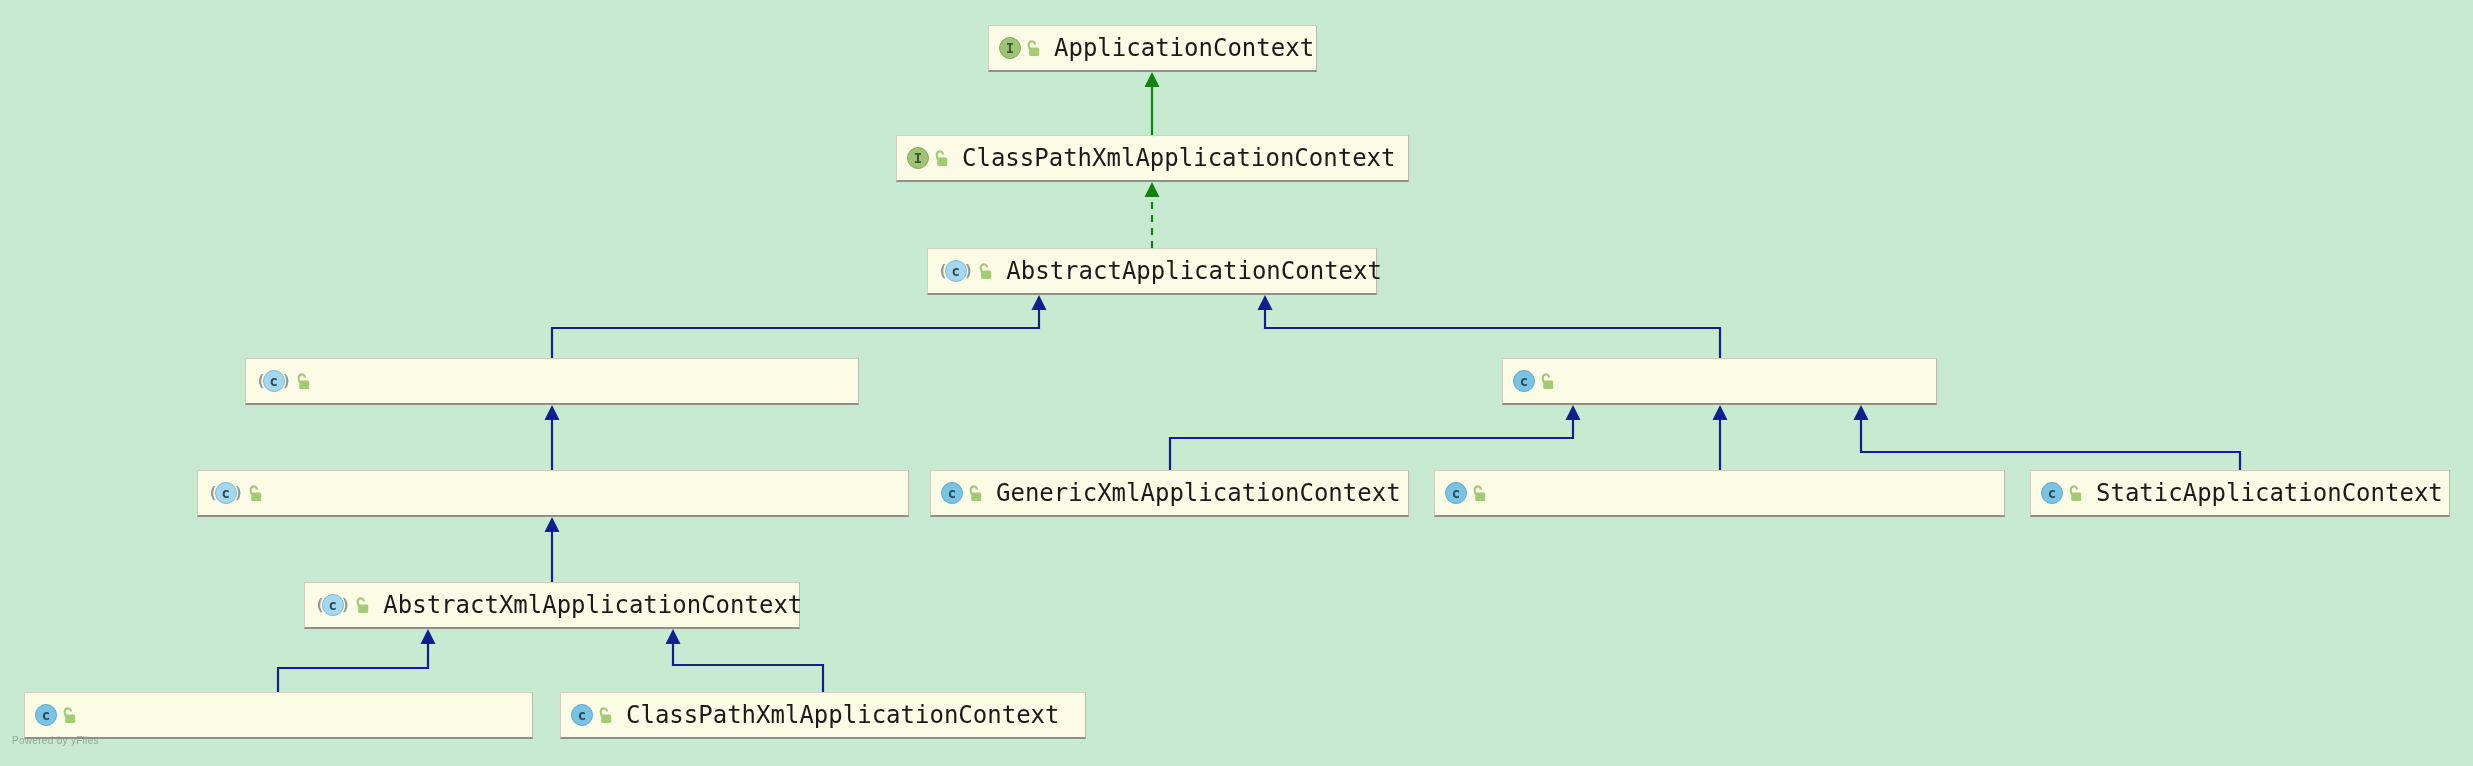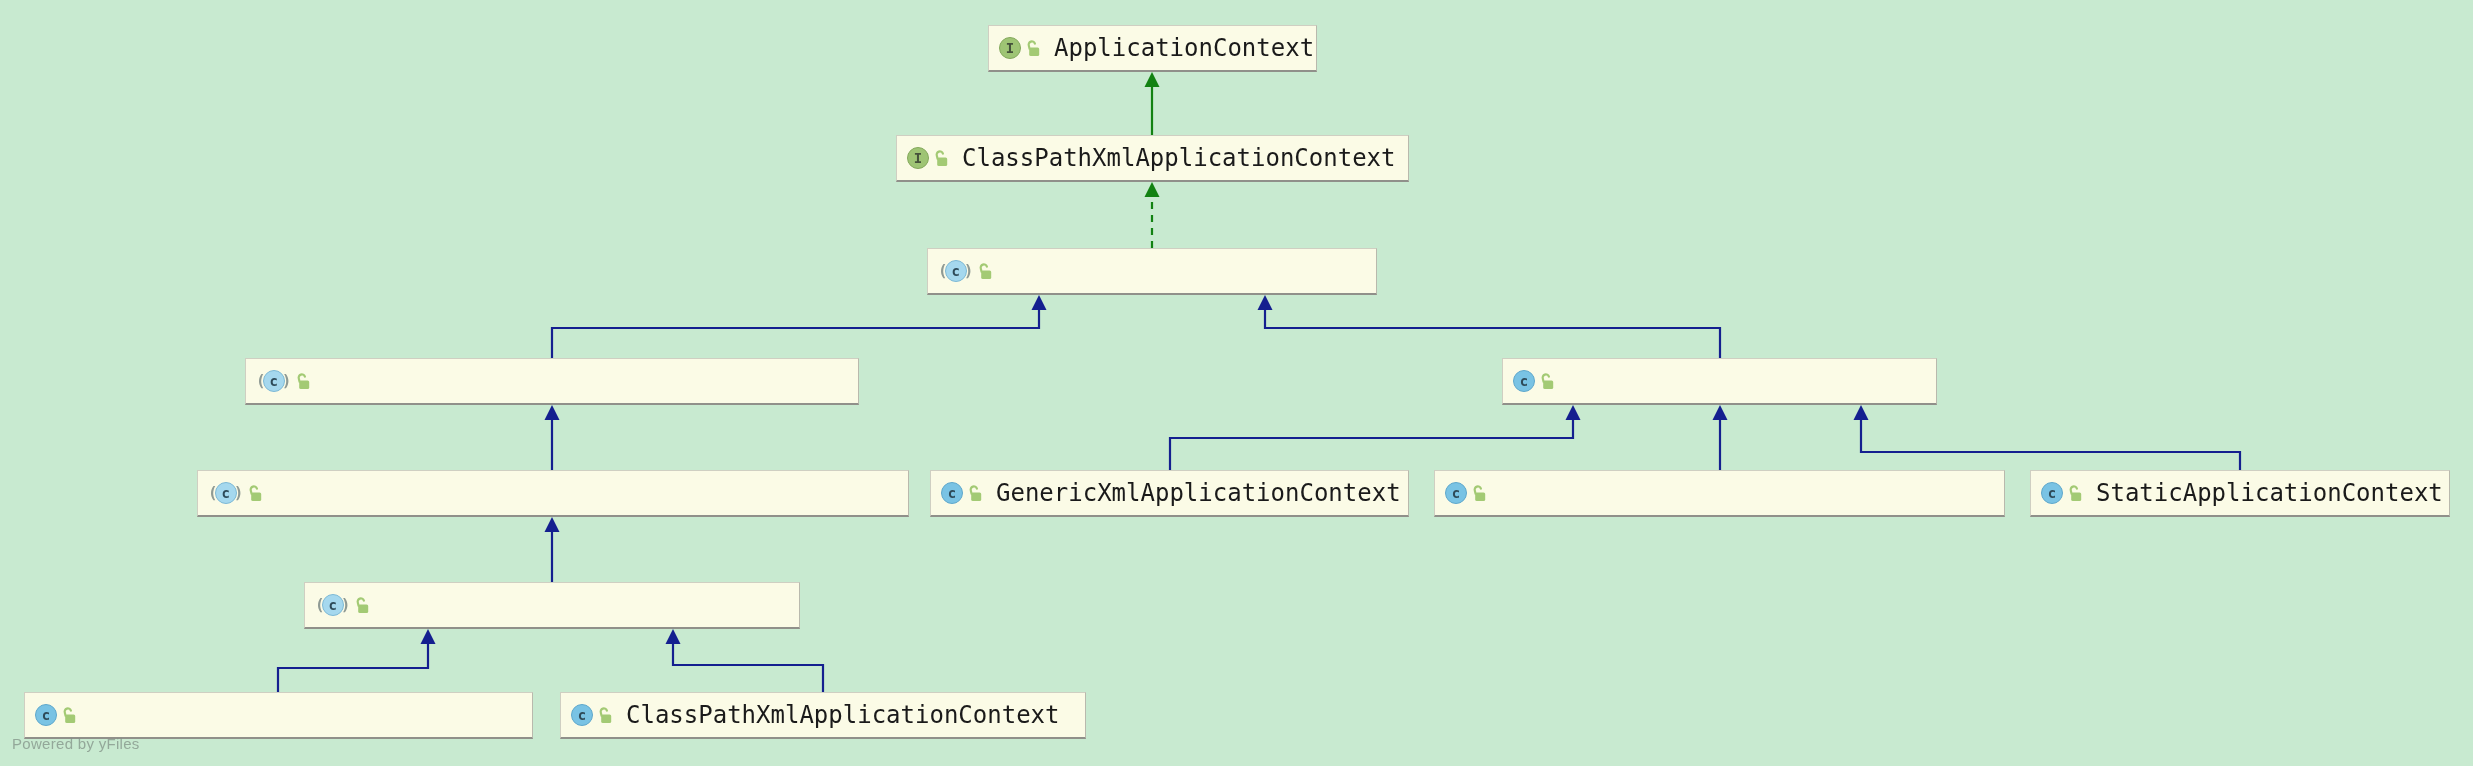--- a/index.html
+++ b/index.html
@@ -81,21 +81,21 @@
     flex: 0 0 auto;
   }
   .node-label {
     margin-left: 12px;
   }
   #watermark {
     position: absolute;
     left: 12px;
     top: 735px;
     font-family: "Liberation Sans", "DejaVu Sans", sans-serif;
-    font-size: 15px;
+    font-size: 10px;
     color: rgba(130, 145, 135, 0.75);
     letter-spacing: 0.3px;
   }
 </style>
 </head>
 <body>
 
 <div id="canvas">
   <svg id="edges" xmlns="http://www.w3.org/2000/svg">
       <g>
@@ -167,20 +167,21 @@
       <div class="node" style="left: 927px; top: 248px; width: 450px; height: 47px;">
         <span class="iconwrap icon-abstract">
           <span class="paren l">(</span>
           <span class="icon-circle">c</span>
           <span class="paren r">)</span>
         </span>
         <svg class="lock" width="17" height="17" viewBox="0 0 17 17">
           <path d="M4 8 L4 5 a3.2 3.2 0 0 1 6.4 -0.6" fill="none" stroke="#a3ca74" stroke-width="2.2" stroke-linecap="round" transform="rotate(-14 7 6)"></path>
           <rect x="4.2" y="7.5" width="10" height="8.5" rx="1.6" fill="#a3ca74"></rect>
         </svg>
+        <span class="node-label">AbstractApplicationContext</span>
       </div>
       <div class="node" style="left: 245px; top: 358px; width: 614px; height: 47px;">
         <span class="iconwrap icon-abstract">
           <span class="paren l">(</span>
           <span class="icon-circle">c</span>
           <span class="paren r">)</span>
         </span>
         <svg class="lock" width="17" height="17" viewBox="0 0 17 17">
           <path d="M4 8 L4 5 a3.2 3.2 0 0 1 6.4 -0.6" fill="none" stroke="#a3ca74" stroke-width="2.2" stroke-linecap="round" transform="rotate(-14 7 6)"></path>
           <rect x="4.2" y="7.5" width="10" height="8.5" rx="1.6" fill="#a3ca74"></rect>
@@ -238,20 +239,21 @@
       <div class="node" style="left: 304px; top: 582px; width: 496px; height: 47px;">
         <span class="iconwrap icon-abstract">
           <span class="paren l">(</span>
           <span class="icon-circle">c</span>
           <span class="paren r">)</span>
         </span>
         <svg class="lock" width="17" height="17" viewBox="0 0 17 17">
           <path d="M4 8 L4 5 a3.2 3.2 0 0 1 6.4 -0.6" fill="none" stroke="#a3ca74" stroke-width="2.2" stroke-linecap="round" transform="rotate(-14 7 6)"></path>
           <rect x="4.2" y="7.5" width="10" height="8.5" rx="1.6" fill="#a3ca74"></rect>
         </svg>
+        <span class="node-label">AbstractXmlApplicationContext</span>
       </div>
       <div class="node" style="left: 24px; top: 692px; width: 509px; height: 47px;">
         <span class="iconwrap icon-class">
           <span class="icon-circle">c</span>
         </span>
         <svg class="lock" width="17" height="17" viewBox="0 0 17 17">
           <path d="M4 8 L4 5 a3.2 3.2 0 0 1 6.4 -0.6" fill="none" stroke="#a3ca74" stroke-width="2.2" stroke-linecap="round" transform="rotate(-14 7 6)"></path>
           <rect x="4.2" y="7.5" width="10" height="8.5" rx="1.6" fill="#a3ca74"></rect>
         </svg>
       </div>

